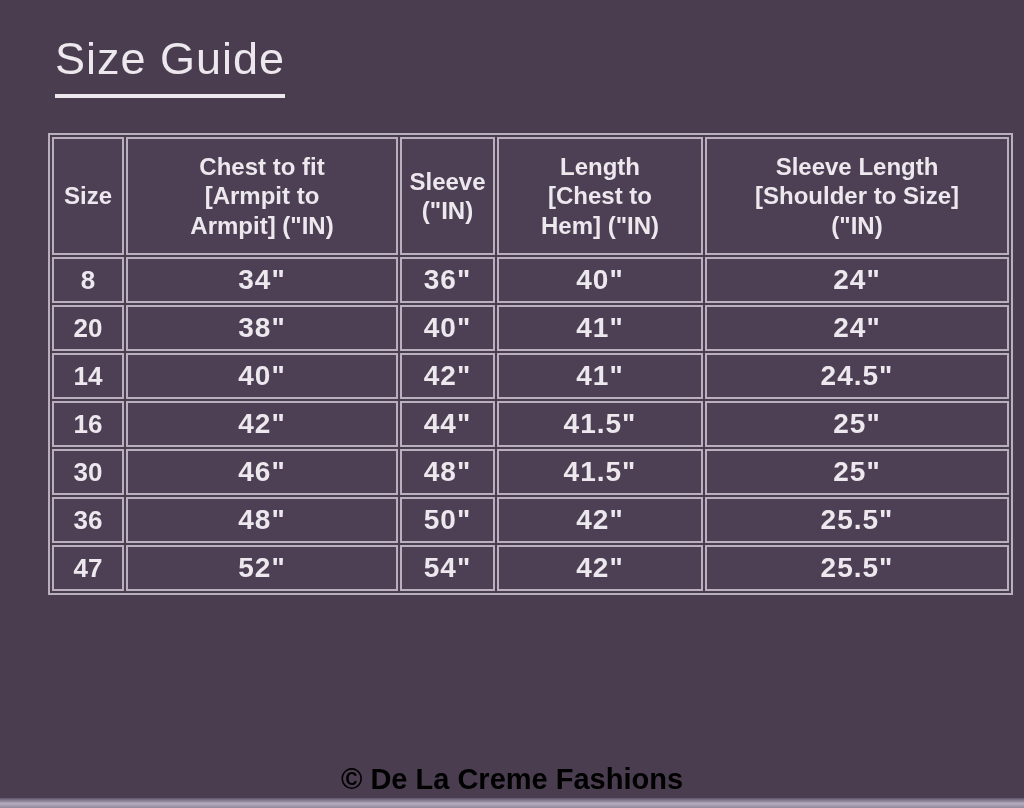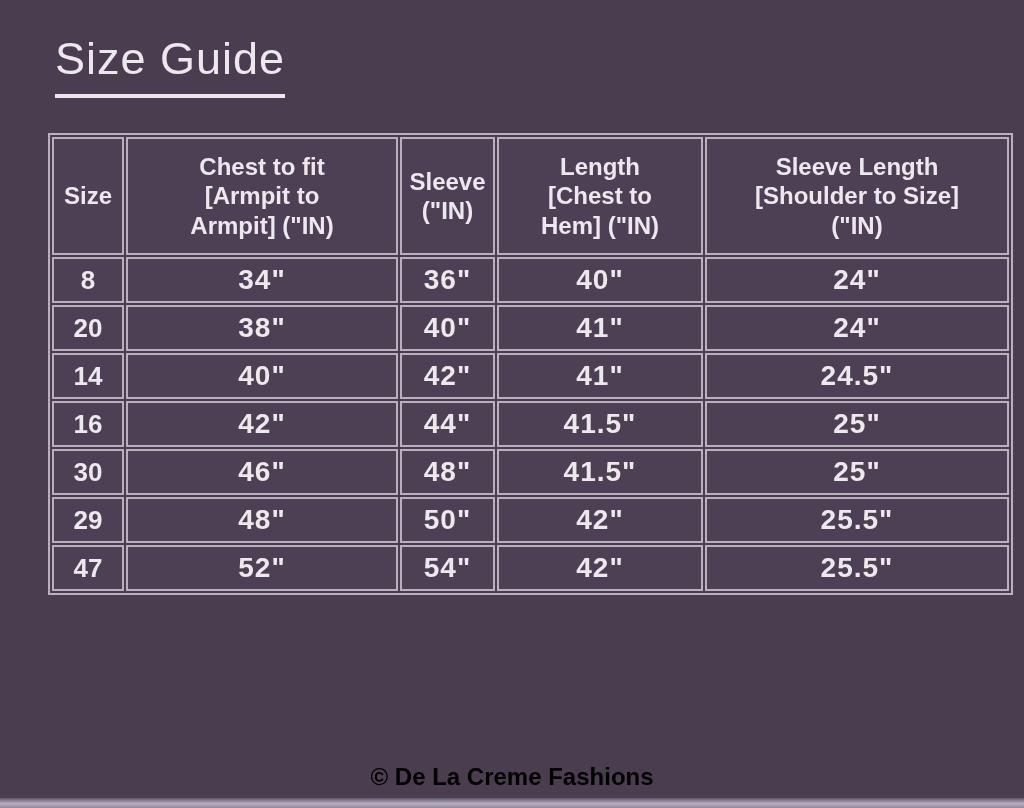--- a/index.html
+++ b/index.html
@@ -67,21 +67,21 @@
   .size-table td.size-cell {
     font-size: 26px;
     letter-spacing: 0;
   }
   .watermark {
     position: absolute;
     left: 50%;
     top: 763px;
     transform: translateX(-50%);
     white-space: nowrap;
-    font-size: 24px;
+    font-size: 29px;
     font-weight: bold;
     color: var(--watermark-text);
     z-index: 5;
   }
   .bottom-strip {
     position: absolute;
     left: 0;
     bottom: 0;
     width: 100%;
     height: 10px;
@@ -147,21 +147,21 @@
         <td>25"</td>
       </tr>
       <tr>
         <td class="size-cell">30</td>
         <td>46"</td>
         <td>48"</td>
         <td>41.5"</td>
         <td>25"</td>
       </tr>
       <tr>
-        <td class="size-cell">29</td>
+        <td class="size-cell">36</td>
         <td>48"</td>
         <td>50"</td>
         <td>42"</td>
         <td>25.5"</td>
       </tr>
       <tr>
         <td class="size-cell">47</td>
         <td>52"</td>
         <td>54"</td>
         <td>42"</td>

